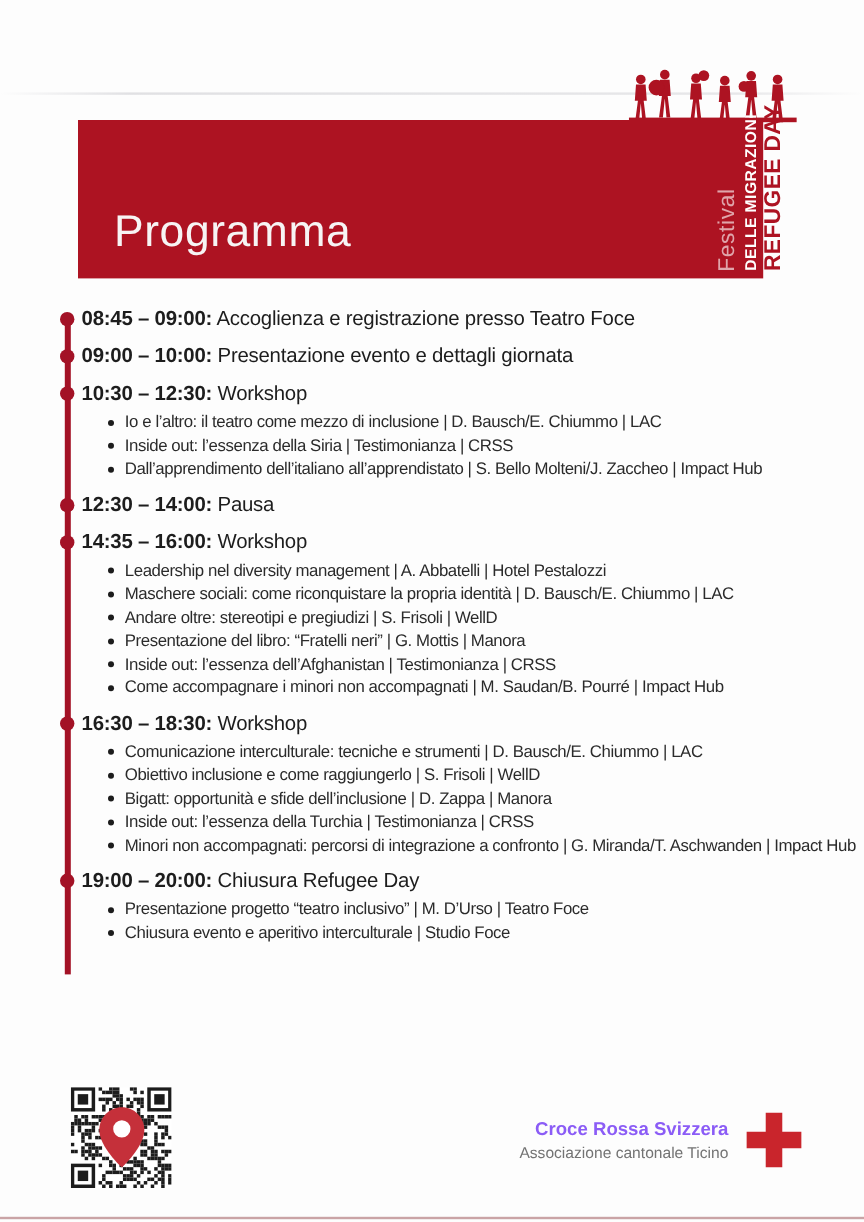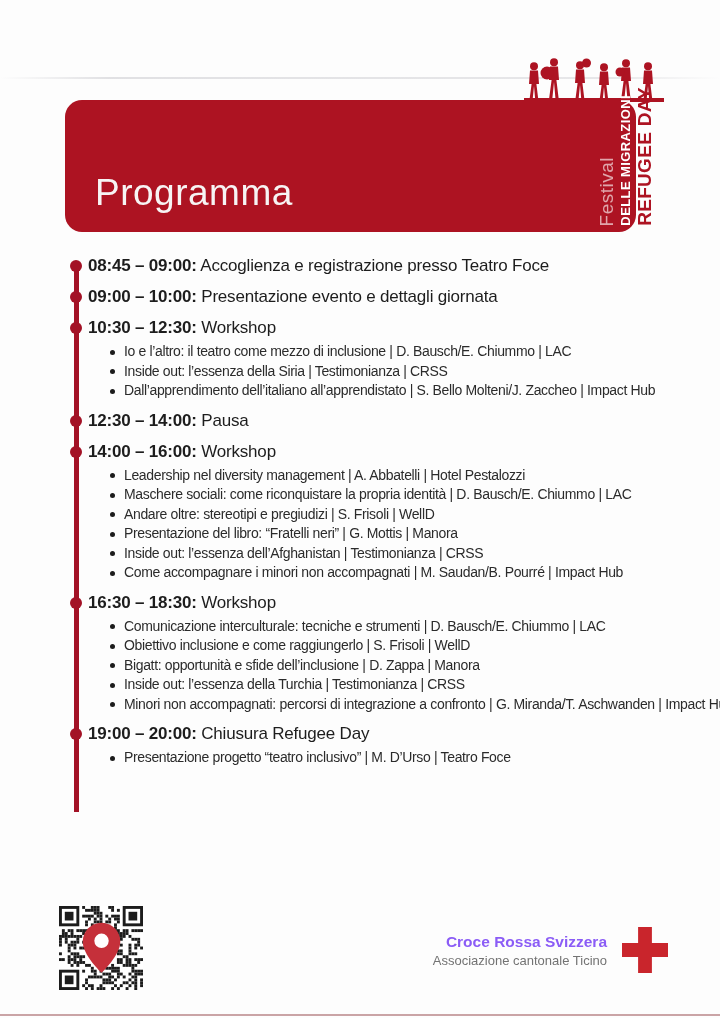--- a/index.html
+++ b/index.html
@@ -24,39 +24,38 @@
     background:linear-gradient(90deg,rgba(190,190,196,0) 0%,rgba(190,190,196,.45) 15%,rgba(190,190,196,.35) 85%,rgba(190,190,196,0) 100%);
   }
   .scan-line-bottom{
     position:absolute;bottom:2px;left:0;width:100%;height:2px;
     background:rgba(140,55,60,.45);
   }
   
   .banner{
     position:absolute;left:65px;top:100px;width:571px;height:132px;
     background:var(--brand-red);
-    border-radius:17px;
   }
   .banner-title{
     position:absolute;left:30px;bottom:18px;
     font-size:37px;font-weight:400;letter-spacing:.5px;color:#f7f4f4;
   }
   
   .brand-vertical{
     position:absolute;left:597px;top:100px;height:126px;
     display:flex;align-items:flex-end;gap:3px;
   }
   .vtext{writing-mode:vertical-rl;transform:rotate(180deg);white-space:nowrap;line-height:1;}
   .vtext.festival{font-size:19px;font-weight:300;color:rgba(255,255,255,.62);letter-spacing:.5px;}
   .vtext.subtitle{font-size:13px;font-weight:700;color:#ffffff;letter-spacing:.4px;}
   .vtext.event{font-size:19px;font-weight:700;color:var(--brand-red);letter-spacing:.3px;}
   
   .silhouettes{position:absolute;left:524px;top:54px;width:140px;height:48px;}
   
-  #schedule{position:absolute;left:88px;top:254px;width:616px;}
+  #schedule{position:absolute;left:68px;top:254px;width:616px;}
   #timeline-line{position:absolute;width:5px;background:var(--timeline-red);}
   .section{position:relative;margin-bottom:8px;}
   .dot{
     position:absolute;left:-18px;top:6px;width:12px;height:12px;border-radius:50%;
     background:var(--timeline-red);
   }
   .heading{font-size:17px;line-height:23px;letter-spacing:-.2px;white-space:nowrap;color:#1d1d1d;}
   .heading .time{font-weight:700;}
   .items{list-style:none;margin:3px 0 7px 0;padding-left:22px;}
   .items li{
@@ -145,21 +144,21 @@
   </div>
 
   <div class="section">
     <span class="dot"></span>
     <div class="heading"><b class="time">12:30 – 14:00:</b> <span class="stitle">Pausa</span></div>
 
   </div>
 
   <div class="section">
     <span class="dot"></span>
-    <div class="heading"><b class="time">14:00 – 16:00:</b> <span class="stitle">Workshop</span></div>
+    <div class="heading"><b class="time">14:35 – 16:00:</b> <span class="stitle">Workshop</span></div>
     <ul class="items">
         <li>Leadership nel diversity management | A. Abbatelli | Hotel Pestalozzi</li>
         <li>Maschere sociali: come riconquistare la propria identità | D. Bausch/E. Chiummo | LAC</li>
         <li>Andare oltre: stereotipi e pregiudizi | S. Frisoli | WellD</li>
         <li>Presentazione del libro: “Fratelli neri” | G. Mottis | Manora</li>
         <li>Inside out: l’essenza dell’Afghanistan | Testimonianza | CRSS</li>
         <li>Come accompagnare i minori non accompagnati | M. Saudan/B. Pourré | Impact Hub</li>
       </ul>
   </div>
 
@@ -173,20 +172,21 @@
         <li>Inside out: l’essenza della Turchia | Testimonianza | CRSS</li>
         <li>Minori non accompagnati: percorsi di integrazione a confronto | G. Miranda/T. Aschwanden | Impact Hub</li>
       </ul>
   </div>
 
   <div class="section">
     <span class="dot"></span>
     <div class="heading"><b class="time">19:00 – 20:00:</b> <span class="stitle">Chiusura Refugee Day</span></div>
     <ul class="items">
         <li>Presentazione progetto “teatro inclusivo” | M. D’Urso | Teatro Foce</li>
+        <li>Chiusura evento e aperitivo interculturale | Studio Foce</li>
       </ul>
   </div>
 </div>
 
 <div class="qr">
   <svg id="qr-svg" width="84" height="84" viewBox="0 0 29 29">
     <rect x="0" y="0" width="29" height="29" fill="#ffffff"></rect>
     <g id="qr-modules" fill="#1c1c1c">
         <rect x="8" y="0" width="1" height="1"></rect>
         <rect x="11" y="0" width="1" height="1"></rect>

